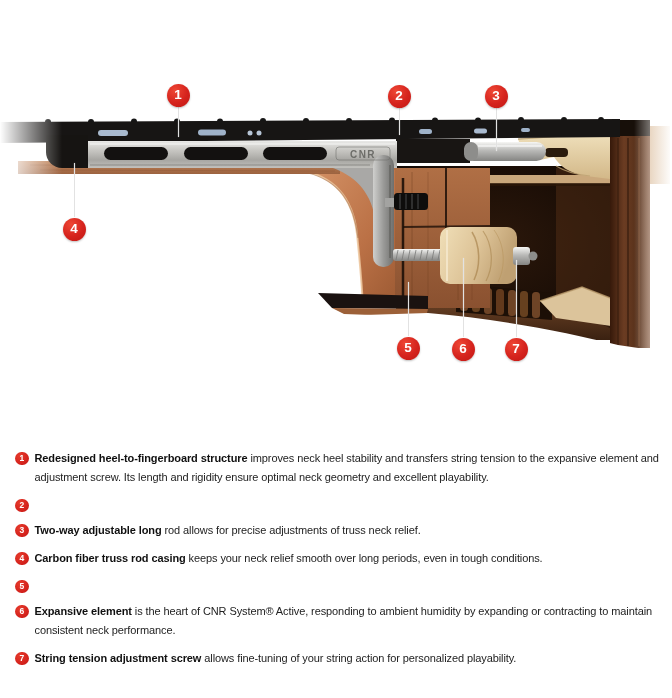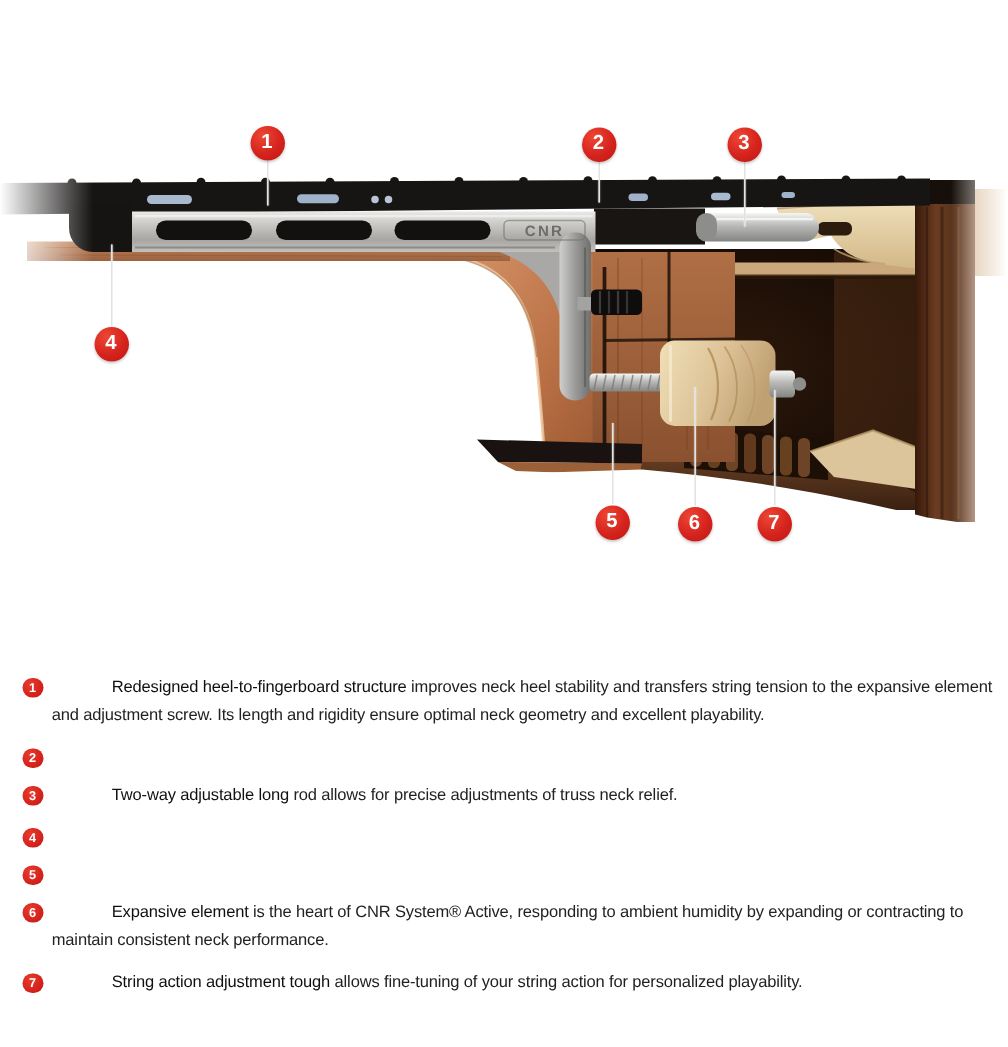--- a/index.html
+++ b/index.html
@@ -17,21 +17,21 @@
   .callout-num{color:#ffffff;font-size:13.5px;font-weight:700;line-height:1;transform:translateY(-0.5px);}
 
   
   .legend{position:absolute;left:0;top:449px;width:672px;padding-left:15px;box-sizing:border-box;}
   .legend-item{display:flex;align-items:flex-start;gap:6px;margin-bottom:9px;}
   .legend-bullet{flex:0 0 13.5px;width:13.5px;height:13.5px;border-radius:50%;margin-top:2.5px;
     background:radial-gradient(circle at 35% 30%,#e63b2c 0%,#d5231d 60%,#c01713 100%);
     display:flex;align-items:center;justify-content:center;}
   .legend-num{color:#fff;font-size:8.5px;font-weight:700;line-height:1;}
   .legend-text{margin:0;max-width:648px;font-size:11px;line-height:19px;color:#222222;letter-spacing:-0.1px;}
-  .legend-term{font-weight:400;color:#101010;margin-left:40px;}
+  .legend-term{font-weight:700;color:#101010;}
   .legend-item:nth-of-type(5) .legend-text{max-width:400px;}
 </style>
 </head>
 <body>
 
 <div class="diagram">
   <svg width="672" height="445" viewBox="0 0 672 445">
     <defs>
       <linearGradient id="alumGrad" x1="0" y1="0" x2="0" y2="1">
         <stop offset="0" stop-color="#e9e9e7"></stop>
@@ -325,34 +325,35 @@
       <span class="legend-bullet">
         <span class="legend-num">3</span>
       </span>
       <p class="legend-text"><b class="legend-term">Two-way adjustable long</b><span class="legend-desc"> rod allows for precise adjustments of truss neck relief.</span></p>
     </div>
 
     <div class="legend-item">
       <span class="legend-bullet">
         <span class="legend-num">4</span>
       </span>
+      <p class="legend-text"><b class="legend-term">Carbon fiber truss rod casing</b><span class="legend-desc"> keeps your neck relief smooth over long periods, even in tough conditions.</span></p>
     </div>
 
     <div class="legend-item">
       <span class="legend-bullet">
         <span class="legend-num">5</span>
       </span>
     </div>
 
     <div class="legend-item">
       <span class="legend-bullet">
         <span class="legend-num">6</span>
       </span>
       <p class="legend-text"><b class="legend-term">Expansive element</b><span class="legend-desc"> is the heart of CNR System® Active, responding to ambient humidity by expanding or contracting to maintain consistent neck performance.</span></p>
     </div>
 
     <div class="legend-item">
       <span class="legend-bullet">
         <span class="legend-num">7</span>
       </span>
-      <p class="legend-text"><b class="legend-term">String action adjustment tough</b><span class="legend-desc"> allows fine-tuning of your string action for personalized playability.</span></p>
+      <p class="legend-text"><b class="legend-term">String tension adjustment screw</b><span class="legend-desc"> allows fine-tuning of your string action for personalized playability.</span></p>
     </div>
   </div>
 
 </body></html>

